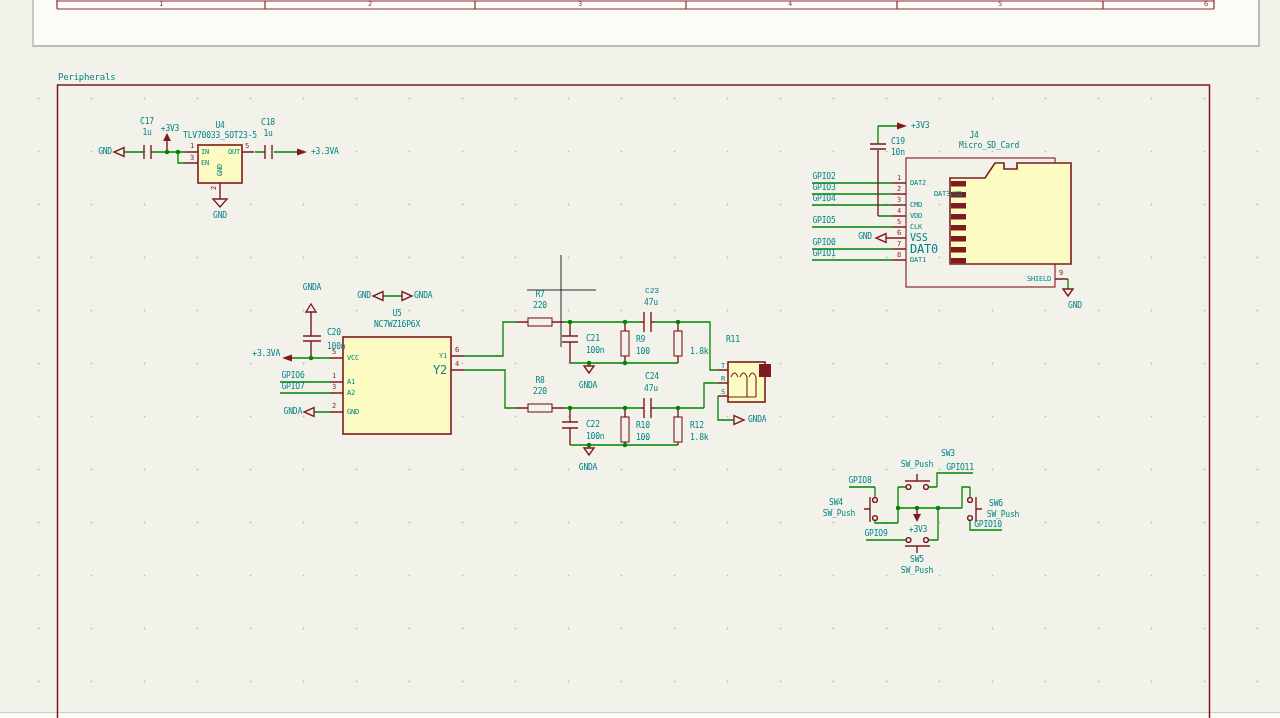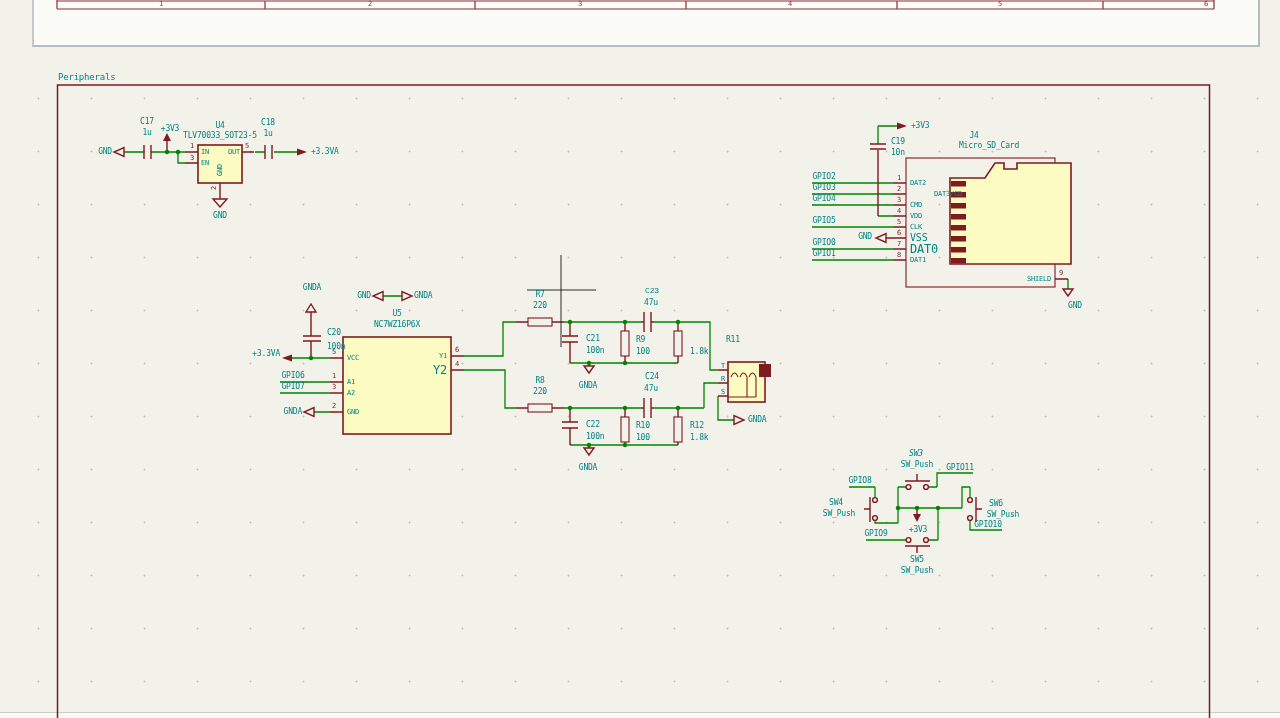--- a/index.html
+++ b/index.html
@@ -231,21 +231,21 @@
       <span class="lbl" style="left: 690px; top: 340px; transform: translate(0px, -50%); padding-left: 36px;">R11</span>
       <span class="lbl" style="left: 690px; top: 352px; transform: translate(0px, -50%);">1.8k</span>
       <span class="lbl" style="left: 690px; top: 426px; transform: translate(0px, -50%);">R12</span>
       <span class="lbl" style="left: 690px; top: 438px; transform: translate(0px, -50%);">1.8k</span>
       <span class="lbl" style="left: 588px; top: 386px; transform: translate(-50%, -50%);">GNDA</span>
       <span class="lbl" style="left: 588px; top: 468px; transform: translate(-50%, -50%);">GNDA</span>
       <span class="lbl" style="left: 723px; top: 366px; font-size: 7px; transform: translate(-50%, -50%);">T</span>
       <span class="lbl" style="left: 723px; top: 379px; font-size: 7px; transform: translate(-50%, -50%);">R</span>
       <span class="lbl" style="left: 723px; top: 392px; font-size: 7px; transform: translate(-50%, -50%);">S</span>
       <span class="lbl" style="left: 748px; top: 420px; transform: translate(0px, -50%);">GNDA</span>
-      <span class="lbl" style="left: 916px; top: 454px; transform: translate(-50%, -50%); font-style: italic;">SW3</span>
+      <span class="lbl" style="left: 948px; top: 454px; transform: translate(-50%, -50%);">SW3</span>
       <span class="lbl" style="left: 917px; top: 465px; transform: translate(-50%, -50%);">SW_Push</span>
       <span class="lbl" style="left: 836px; top: 503px; transform: translate(-50%, -50%);">SW4</span>
       <span class="lbl" style="left: 839px; top: 514px; transform: translate(-50%, -50%);">SW_Push</span>
       <span class="lbl" style="left: 917px; top: 560px; transform: translate(-50%, -50%);">SW5</span>
       <span class="lbl" style="left: 917px; top: 571px; transform: translate(-50%, -50%);">SW_Push</span>
       <span class="lbl" style="left: 996px; top: 504px; transform: translate(-50%, -50%);">SW6</span>
       <span class="lbl" style="left: 1003px; top: 515px; transform: translate(-50%, -50%);">SW_Push</span>
       <span class="lbl" style="left: 860px; top: 481px; transform: translate(-50%, -50%);">GPIO8</span>
       <span class="lbl" style="left: 960px; top: 468px; transform: translate(-50%, -50%);">GPIO11</span>
       <span class="lbl" style="left: 876px; top: 534px; transform: translate(-50%, -50%);">GPIO9</span>

